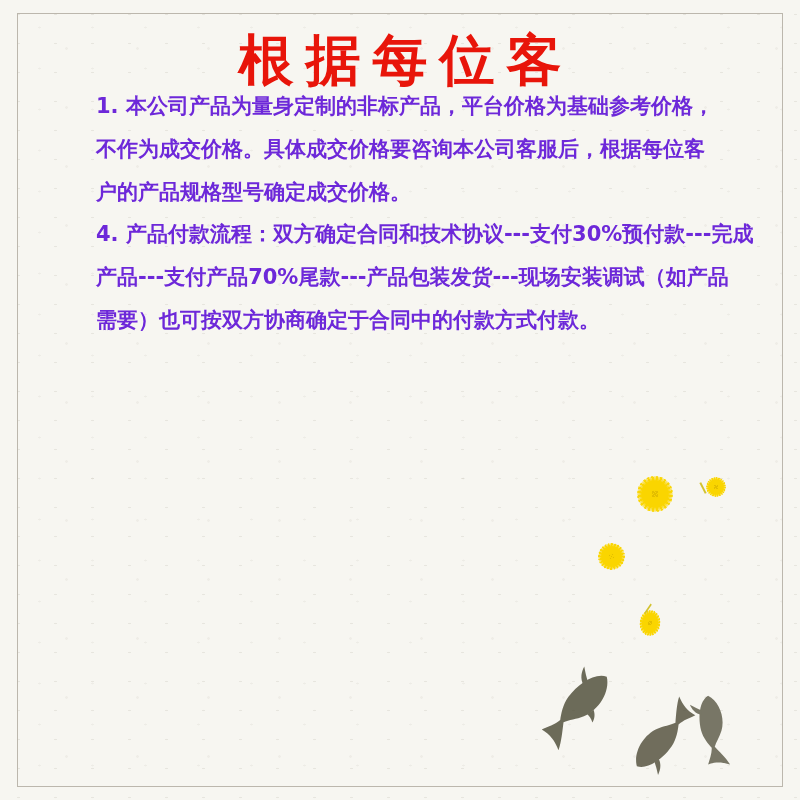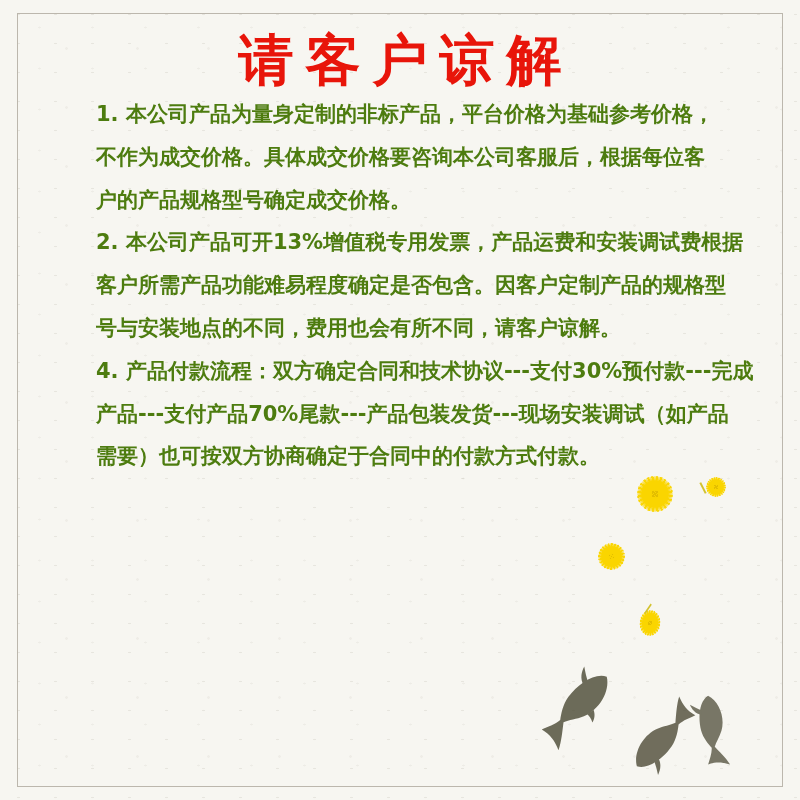--- a/index.html
+++ b/index.html
@@ -22,22 +22,22 @@
     position:absolute;left:17px;top:13px;right:17px;bottom:13px;
     border:1px solid #bcb7ad;pointer-events:none;
   }
   .title{
     position:absolute;top:24px;left:0;width:100%;margin:0;
     text-align:center;font-size:55px;font-weight:800;
     letter-spacing:12px;text-indent:12px;
     color:#e8150a;
   }
   .content{
-    position:absolute;left:96px;top:93px;width:660px;
-    color:#4d7c0f;font-size:21px;line-height:42.8px;font-weight:600;
+    position:absolute;left:96px;top:85px;width:660px;
+    color:#6d28d9;font-size:21px;line-height:42.8px;font-weight:600;
   }
   .content p{margin:0;white-space:pre-line;}
   
   .flower{
     position:absolute;border-radius:50%;z-index:5;
     background:
       repeating-conic-gradient(from 3deg, rgba(250,213,0,0.95) 0deg 7deg, rgba(250,213,0,0) 7deg 15deg),
       radial-gradient(circle at 50% 50%, #e3be00 0 16%, #fad500 16% 52%, rgba(250,213,0,0.45) 68%, rgba(250,213,0,0) 72%);
   }
   .flower.f1{left:637px;top:476px;width:36px;height:36px;}
@@ -54,29 +54,26 @@
   .fish.fish2{left:619px;top:713px;width:88px;transform:rotate(-45deg);}
   .fish.fish3{left:673px;top:708px;width:78px;transform:rotate(86deg);}
 </style>
 </head>
 <body>
 
 <div class="page">
   <div class="texture"></div>
   <div class="frame"></div>
 
-  <h1 class="title">请客户谅解</h1>
+  <h1 class="title">根据每位客</h1>
 
   <div class="content">
     <p>1. 本公司产品为量身定制的非标产品，平台价格为基础参考价格，
 不作为成交价格。具体成交价格要咨询本公司客服后，根据每位客
 户的产品规格型号确定成交价格。</p>
-    <p>2. 本公司产品可开13%增值税专用发票，产品运费和安装调试费根据
-客户所需产品功能难易程度确定是否包含。因客户定制产品的规格型
-号与安装地点的不同，费用也会有所不同，请客户谅解。</p>
     <p>4. 产品付款流程：双方确定合同和技术协议---支付30%预付款---完成
 产品---支付产品70%尾款---产品包装发货---现场安装调试（如产品
 需要）也可按双方协商确定于合同中的付款方式付款。</p>
   </div>
 
   <div class="flower f1"></div>
   <div class="flower f2"></div>
   <div class="flower f3"></div>
   <div class="flower f4"></div>
 

